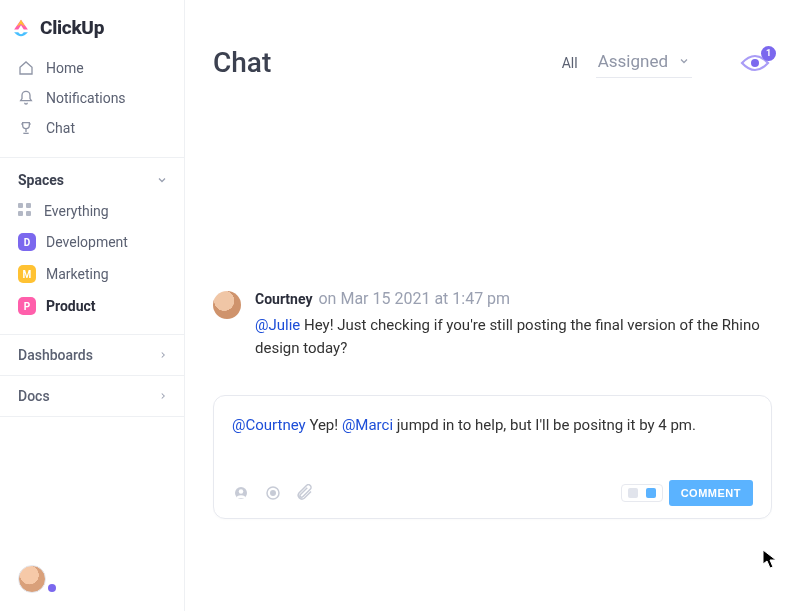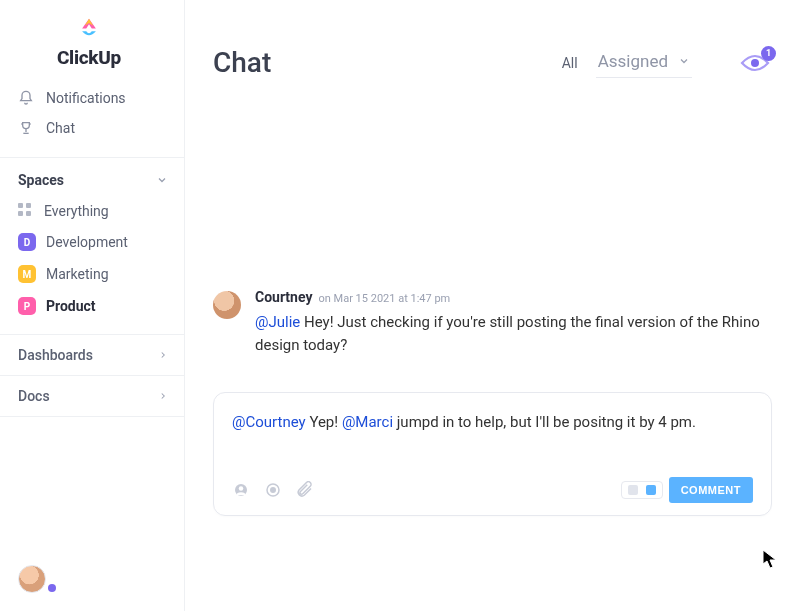--- a/index.html
+++ b/index.html
@@ -19,21 +19,20 @@
     width: 185px;
     border-right: 1px solid #eef0f3;
     display: flex;
     flex-direction: column;
     background: #fff;
     position: relative;
   }
   .logo-row {
     display: flex; align-items: center; gap: 8px;
     padding: 16px 16px 14px 10px;
-    flex-direction: column;
   }
   .logo-mark { width: 22px; height: 22px; }
   .logo-text { font-weight: 800; font-size: 19px; color: #2b2e3b; letter-spacing: -0.3px; }
 
   .nav-list { list-style: none; padding: 0 8px 8px 8px; }
   .nav-item {
     display: flex; align-items: center; gap: 12px;
     padding: 7px 10px;
     color: #6c7383; font-size: 14px;
     border-radius: 6px; cursor: pointer;
@@ -107,21 +106,21 @@
     display:flex; gap:14px; margin-top:210px;
   }
   .msg-avatar {
     width:28px; height:28px; border-radius:50%;
     background: radial-gradient(circle at 40% 35%, #f0c6a6 0 40%, #cf936c 41% 100%);
     flex-shrink:0; margin-top:2px;
   }
   .msg-body { flex:1; }
   .msg-header { display:flex; align-items:baseline; gap:6px; margin-bottom:6px; }
   .msg-author { font-weight:700; color:#2b2e3b; font-size:14px; }
-  .msg-meta { color:#9aa0b1; font-size:11px; }
+  .msg-meta { color:#9aa0b1; font-size:16px; }
   .msg-text { font-size:15px; line-height:1.55; color:#333; }
   .mention { color:#1d4ed8; }
 
   .composer {
     margin: 34px 0 0 0;
     border:1px solid #e7e9ef; border-radius:12px;
     padding: 18px 18px 12px 18px;
     box-shadow: 0 1px 2px rgba(0,0,0,0.02);
   }
   .composer-text { font-size:15px; line-height:1.55; color:#333; min-height:48px; }
@@ -160,20 +159,28 @@
     <div class="logo-row">
       <svg class="logo-mark" viewBox="0 0 32 32">
         <path d="M16 4 L6 18 L12 18 L16 12 L20 18 L26 18 Z" fill="#ff5fab"></path>
         <path d="M6 22 Q16 34 26 22 L20 22 Q16 28 12 22 Z" fill="#49c0ff"></path>
         <path d="M16 4 L10 14 L16 10 L22 14 Z" fill="#ffc233"></path>
       </svg>
       <span class="logo-text">ClickUp</span>
     </div>
 
     <ul class="nav-list">
+      <li class="nav-item">
+        <span class="ico">
+          <svg width="16" height="16" viewBox="0 0 24 24" fill="none" stroke="#8f95a6" stroke-width="2">
+              <path d="M3 11 L12 3 L21 11 V21 H3 Z"></path>
+            </svg>
+        </span>
+        <span class="label">Home</span>
+      </li>
       <li class="nav-item">
         <span class="ico">
           <svg width="16" height="16" viewBox="0 0 24 24" fill="none" stroke="#8f95a6" stroke-width="2">
               <path d="M6 8 a6 6 0 0 1 12 0 v5 l2 3 H4 l2-3 Z"></path>
               <path d="M10 19 a2 2 0 0 0 4 0"></path>
             </svg>
         </span>
         <span class="label">Notifications</span>
       </li>
       <li class="nav-item">

